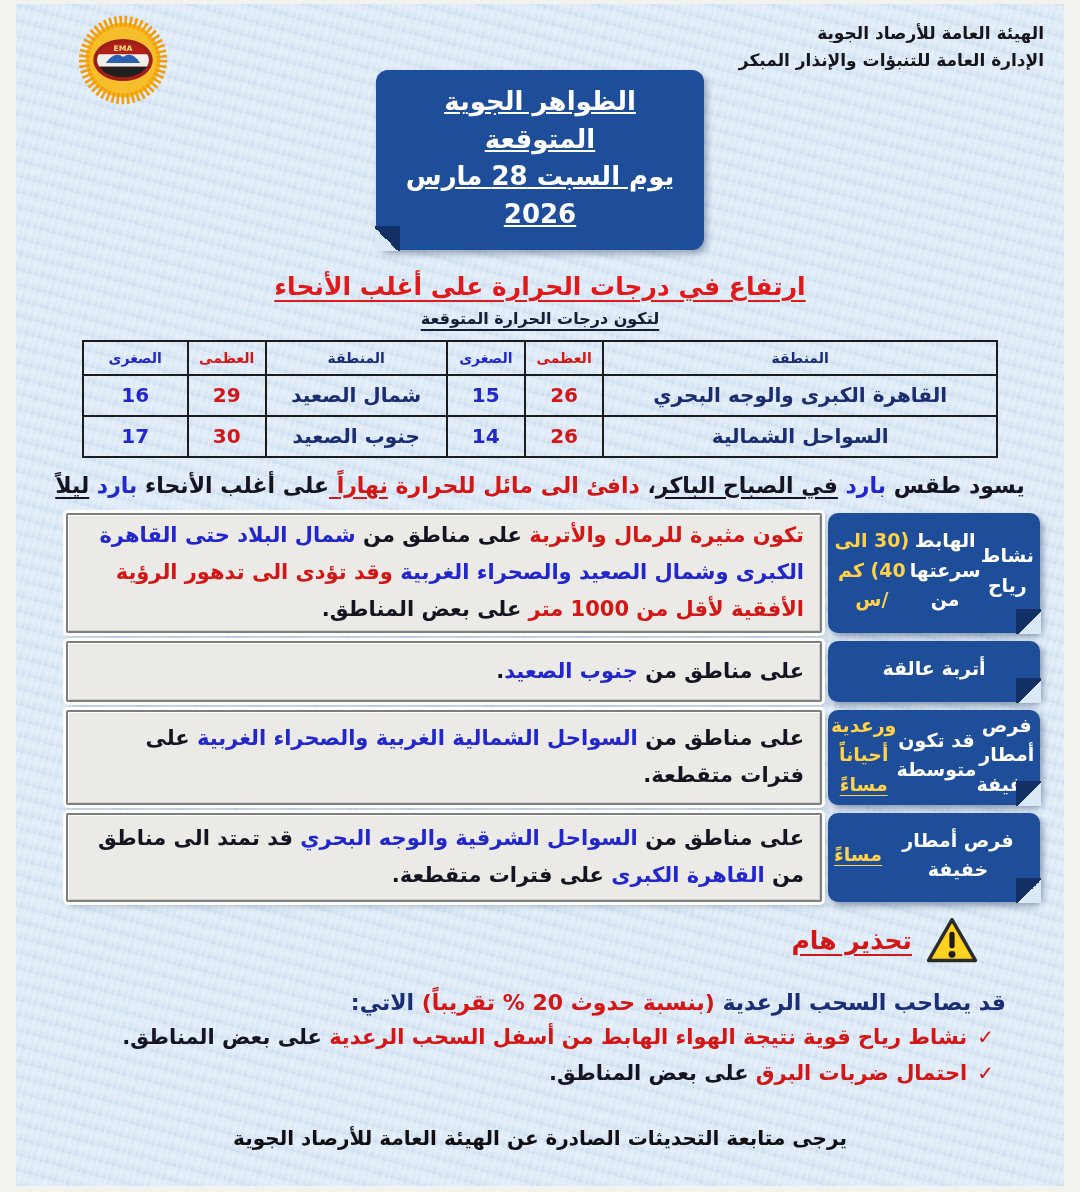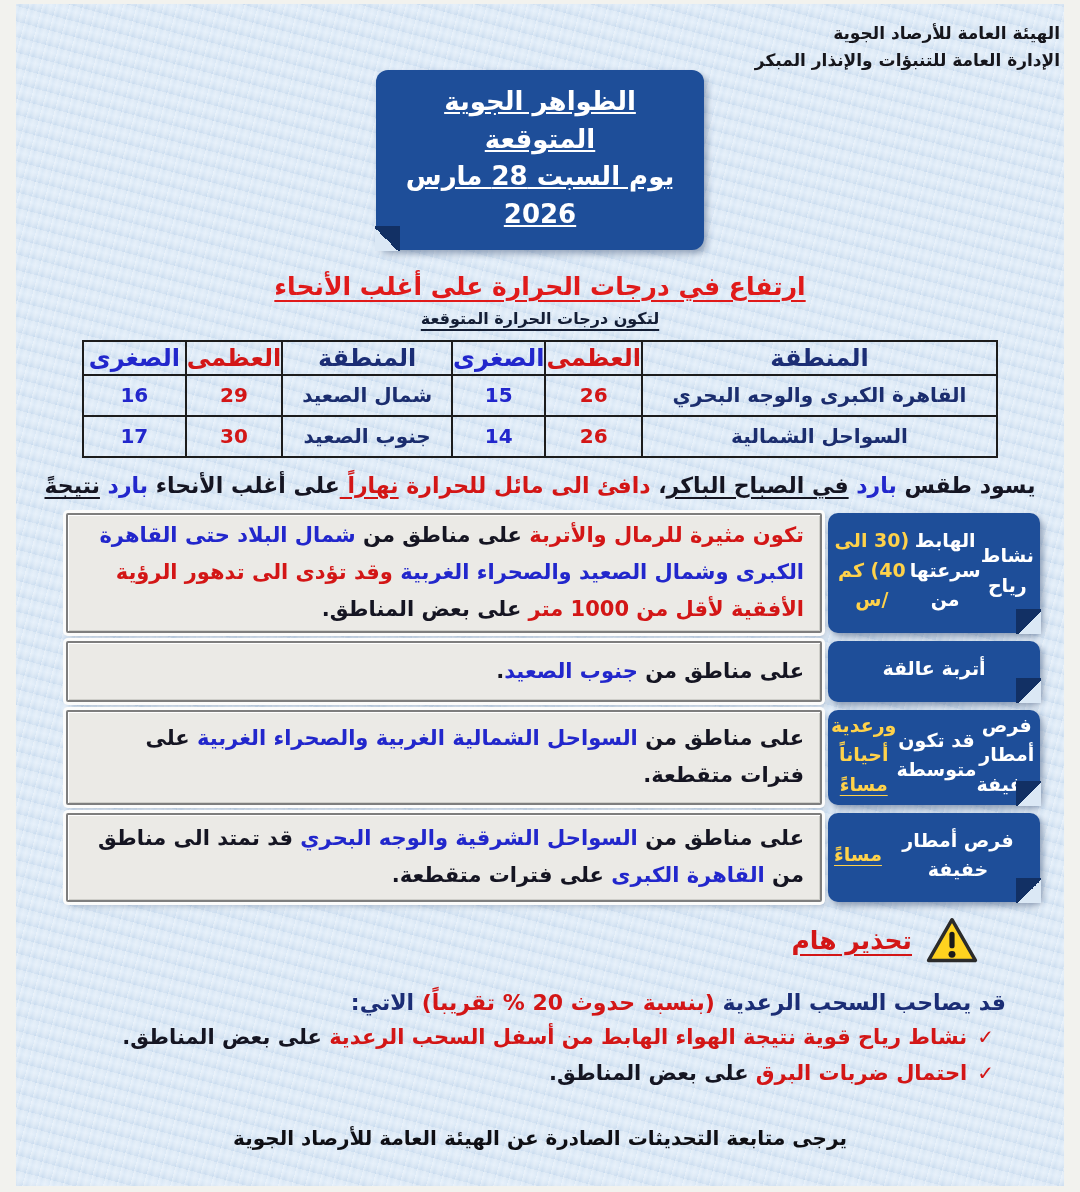--- a/index.html
+++ b/index.html
@@ -11,42 +11,42 @@
   }
   .frame {
     position:absolute; left:16px; right:16px; top:4px; bottom:6px;
     background-color:#d8e6f4;
     background-image:
       repeating-linear-gradient(105deg, rgba(255,255,255,.38) 0px, rgba(255,255,255,0) 4px, rgba(255,255,255,.28) 8px, rgba(255,255,255,0) 13px),
       repeating-linear-gradient(15deg, rgba(183,207,233,.45) 0px, rgba(255,255,255,0) 5px, rgba(228,240,252,.55) 9px, rgba(255,255,255,0) 15px);
   }
   
   .logo { position:absolute; left:56px; top:8px; width:102px; height:96px; }
-  .authority { position:absolute; right:4px; top:16px; text-align:right;
+  .authority { position:absolute; right:20px; top:16px; text-align:right;
     font-size:17px; color:#16161c; line-height:1.6; }
   .title-box {
     position:relative; width:328px; margin:66px auto 0; padding:13px 10px 16px;
     background:#1E4E99; border-radius:12px; color:#fff; text-align:center;
     font-size:26px; line-height:1.45; box-shadow:3px 4px 6px rgba(60,80,115,.45);text-decoration:underline;
   }
   .fold { position:absolute; width:25px; height:25px; }
   .fold-bl { left:-1px; bottom:-1px;
     background:linear-gradient(to top right, #dbe8f5 0 46%, #123064 46% 100%); }
   .fold-br { right:-1px; bottom:-1px;
     background:linear-gradient(to top left, #dbe8f5 0 46%, #123064 46% 100%); }
   
   .headline { margin-top:22px; text-align:center; font-size:25px; color:#E01A1A;
     text-decoration:underline; text-underline-offset:5px; text-decoration-thickness:2px; }
   .subheadline { margin-top:8px; text-align:center; font-size:16px; color:#141e35;
     text-decoration:underline; text-underline-offset:5px; text-decoration-thickness:2px; }
   
   table.temps { width:916px; margin:12px auto 0; border-collapse:collapse; }
   table.temps th, table.temps td {
     border:2px solid #1c1c1c; text-align:center; vertical-align:middle; }
-  table.temps th { height:34px; font-size:24px; }
+  table.temps th { height:34px; font-size:14px; }
   table.temps td { height:41px; font-size:20px;border-radius:7px; }
   .h-region { color:#1b2d75; } .h-max { color:#D31616; } .h-min { color:#2227CC; }
   .v-region { color:#1b2d6e; } .v-max { color:#D31616; font-size:22px; } .v-min { color:#2227CC; font-size:22px; }
   
   .summary { margin-top:13px; text-align:center; font-size:22px; line-height:1.4; }
   .t-dark { color:#151522; } .t-red { color:#D31616; } .t-blue { color:#2227CC; }
   .u { text-decoration:underline; text-underline-offset:4px; }
   
   .phenomena { margin-top:11px; padding:0 24px 0 50px; }
   .ph-row { display:flex; gap:6px; margin-bottom:8px; align-items:stretch; }
@@ -73,20 +73,37 @@
   .bullet { display:flex; gap:10px; font-size:21px; line-height:1.5; margin-bottom:5px; }
   .check { color:#D31616; font-size:20px; }
   
   .footer-1 { margin-top:36px; text-align:center; font-size:20px; color:#0f0f14; }
 </style>
 </head>
 <body>
 
 <div class="frame">
 
+  <div class="logo">
+    <svg viewBox="0 0 100 100" width="102" height="96">
+      <circle cx="50" cy="50" r="39" fill="#F7B318" stroke="#F29D0D" stroke-width="14" stroke-dasharray="2.5 2.5"></circle>
+      <circle cx="50" cy="50" r="35" fill="#F6BE2A"></circle>
+      <ellipse cx="50" cy="50" rx="31" ry="22" fill="#9E1F1A"></ellipse>
+      <clipPath id="em">
+          <ellipse cx="50" cy="50" rx="27" ry="18"></ellipse>
+        </clipPath>
+      <g clip-path="url(#em)">
+        <rect x="20" y="30" width="60" height="14" fill="#B3201A"></rect>
+        <rect x="20" y="44" width="60" height="13" fill="#F2EFE9"></rect>
+        <rect x="20" y="57" width="60" height="14" fill="#20201F"></rect>
+        <path d="M32 53 Q42 40 50 47 Q59 40 68 53 Z" fill="#2B5FB0"></path>
+      </g>
+      <text x="50" y="41" font-size="8" text-anchor="middle" fill="#F8E27A" font-weight="bold">EMA</text>
+    </svg>
+  </div>
 
   <div class="authority">
     <div>الهيئة العامة للأرصاد الجوية</div>
     <div>الإدارة العامة للتنبؤات والإنذار المبكر</div>
   </div>
 
   <div class="title-box">
     <div>الظواهر الجوية المتوقعة</div>
     <div>يوم السبت 28 مارس 2026</div>
     <div class="fold fold-bl"></div>
@@ -128,21 +145,21 @@
         <td class="v-max">26</td>
         <td class="v-min">14</td>
         <td class="v-region">جنوب الصعيد</td>
         <td class="v-max">30</td>
         <td class="v-min">17</td>
       </tr>
     </tbody>
   </table>
 
   <div class="summary">
-    <span class="t-dark">يسود طقس </span><span class="t-blue">بارد </span><span class="t-dark u">في الصباح الباكر</span><span class="t-dark">، </span><span class="t-red">دافئ الى مائل للحرارة </span><span class="t-red u">نهاراً </span><span class="t-dark">على أغلب الأنحاء </span><span class="t-blue">بارد </span><span class="t-dark u">نتيجةً</span>
+    <span class="t-dark">يسود طقس </span><span class="t-blue">بارد </span><span class="t-dark u">في الصباح الباكر</span><span class="t-dark">، </span><span class="t-red">دافئ الى مائل للحرارة </span><span class="t-red u">نهاراً </span><span class="t-dark">على أغلب الأنحاء </span><span class="t-blue">بارد </span><span class="t-dark u">ليلاً</span>
   </div>
 
   <div class="phenomena">
 
     <div class="ph-row r1">
       <div class="label-box">
         <span>نشاط رياح</span>
         <span>الهابط سرعتها من</span>
         <span class="ly">(30 الى 40) كم /س</span>
         <div class="fold fold-br"></div>

